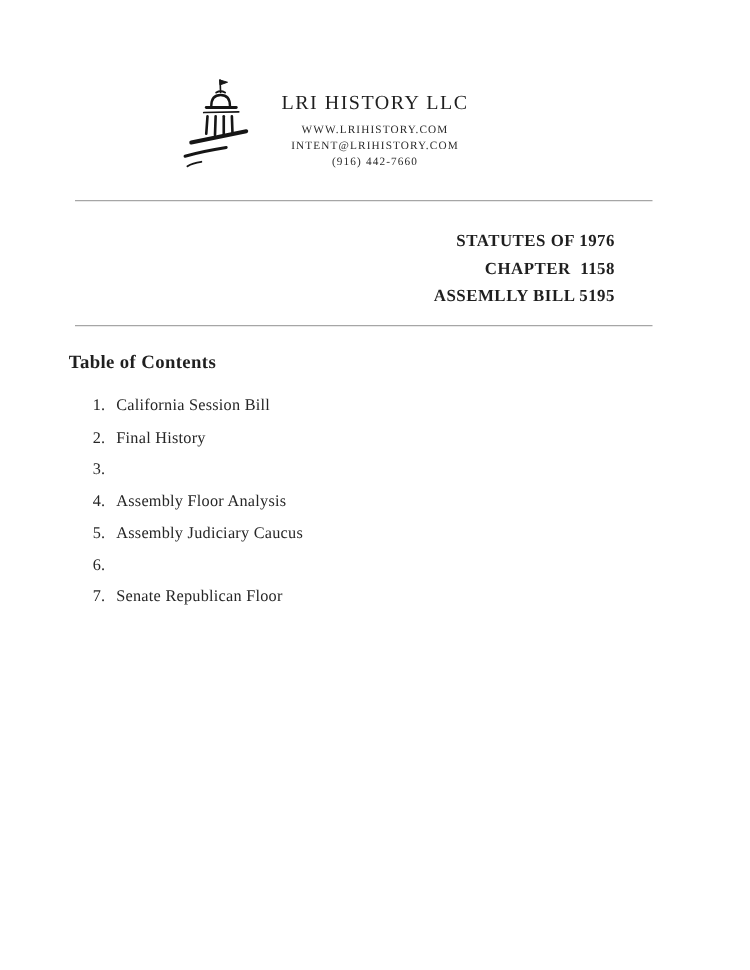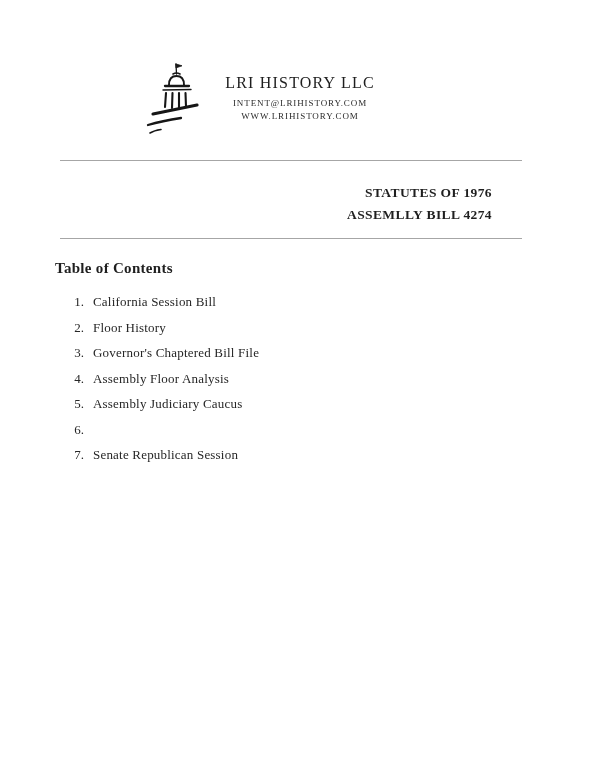--- a/index.html
+++ b/index.html
@@ -144,59 +144,60 @@
         <path d="M41.5 33 L42 47" stroke-width="2.1"></path>
 
         <path d="M9 54 Q29 50, 53 45" stroke-width="3.2"></path>
         <path d="M4 65 Q18 61, 37 58" stroke-width="2.3"></path>
         <path d="M6 73 Q10 70.5, 17 69.5" stroke-width="1.6"></path>
       </svg>
     </div>
 
     <div class="letterhead-text">
       <div class="company-name">LRI HISTORY LLC</div>
+      <div class="contact-line">WWW.LRIHISTORY.COM</div>
       <div class="contact-line">INTENT@LRIHISTORY.COM</div>
-      <div class="contact-line">WWW.LRIHISTORY.COM</div>
+      <div class="contact-line">(916) 442-7660</div>
     </div>
   </header>
 
   <hr class="rule">
 
   <section class="reference-block">
     <div class="ref-line">STATUTES OF 1976</div>
-    <div class="ref-line">ASSEMLLY BILL 4274</div>
+    <div class="ref-line">CHAPTER  1158</div>
+    <div class="ref-line">ASSEMLLY BILL 5195</div>
   </section>
 
   <hr class="rule rule-bottom">
 
   <h2 class="toc-title">Table of Contents</h2>
 
   <ol class="toc-list">
     <li class="toc-item">
       <span class="toc-num">1.</span>
       <span class="toc-label">California Session Bill</span>
     </li>
     <li class="toc-item">
       <span class="toc-num">2.</span>
-      <span class="toc-label">Floor History</span>
+      <span class="toc-label">Final History</span>
     </li>
     <li class="toc-item">
       <span class="toc-num">3.</span>
-      <span class="toc-label">Governor's Chaptered Bill File</span>
     </li>
     <li class="toc-item">
       <span class="toc-num">4.</span>
       <span class="toc-label">Assembly Floor Analysis</span>
     </li>
     <li class="toc-item">
       <span class="toc-num">5.</span>
       <span class="toc-label">Assembly Judiciary Caucus</span>
     </li>
     <li class="toc-item">
       <span class="toc-num">6.</span>
     </li>
     <li class="toc-item">
       <span class="toc-num">7.</span>
-      <span class="toc-label">Senate Republican Session</span>
+      <span class="toc-label">Senate Republican Floor</span>
     </li>
   </ol>
 
 </div>
 
 </body></html>

